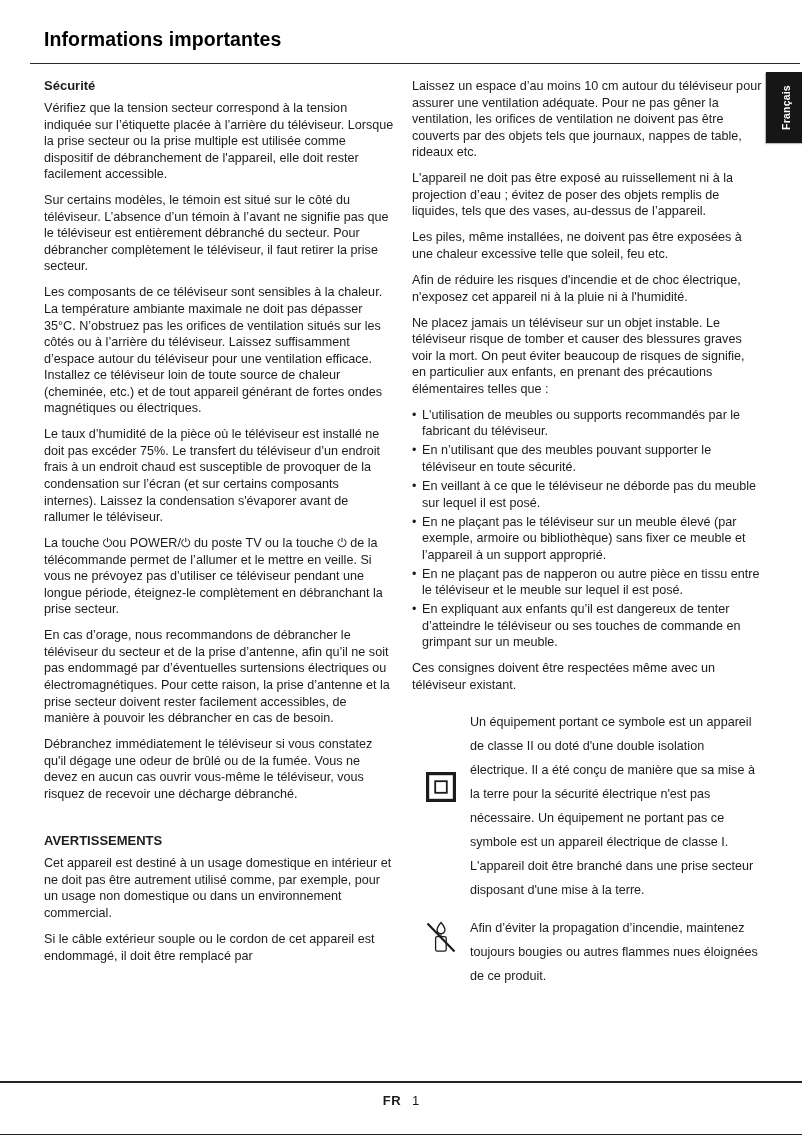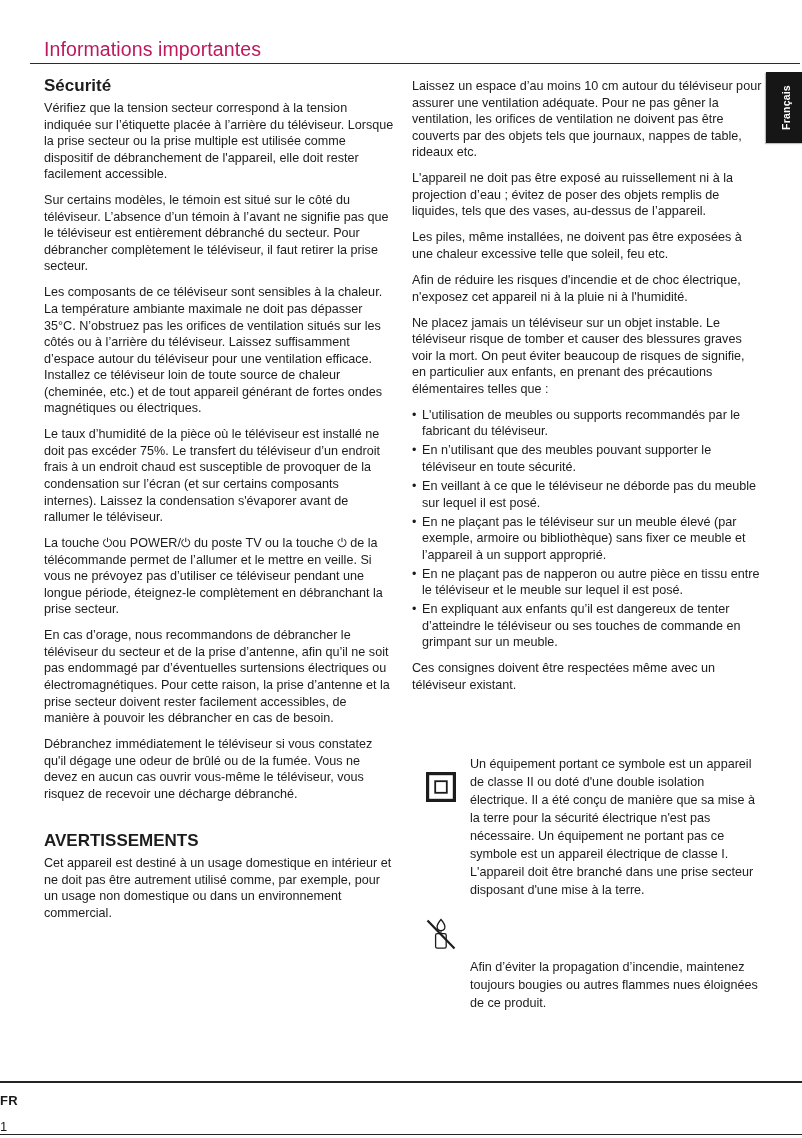--- a/index.html
+++ b/index.html
@@ -19,24 +19,23 @@
     position: absolute;
     inset: 0;
   }
 
   
   .page-title {
     position: absolute;
     left: 44px;
     top: 28px;
     font-size: 19.5px;
-    font-weight: normal;
+    font-weight: bold;
     letter-spacing: 0.1px;
-    color: #be185d;
-    margin-top: 10px;
+    color: #000000;
   }
   .header-rule {
     position: absolute;
     left: 30px;
     right: 2px;
     top: 63px;
     height: 0;
     border-top: 1.6px solid #2b2b2b;
   }
 
@@ -75,21 +74,21 @@
     width: 350px;
     font-size: 12.6px;
     line-height: 16.55px;
     color: #1c1c1c;
   }
   .col-left  { left: 44px; }
   .col-right { left: 412px; }
 
   .sec-head {
     font-weight: bold;
-    font-size: 17px;
+    font-size: 13px;
     margin: 0 0 7px 0;
     line-height: 15px;
   }
   .sec-head.gap {
     margin-top: 31px;
   }
   p.para {
     margin: 0 0 9.5px 0;
   }
   p.para:last-child { margin-bottom: 0; }
@@ -122,22 +121,21 @@
   .sym-block.second { margin-top: 14px; }
   .sym-icon {
     width: 58px;
     flex: 0 0 58px;
     display: flex;
     justify-content: center;
     align-items: flex-start;
   }
   .sym-text {
     flex: 1;
-    line-height: 18px;
-    margin-top: 45px;
+    line-height: 24px;
   }
   .sym-block.first .sym-icon { padding-top: 62px; }
   .sym-block.second .sym-icon { padding-top: 2px; }
 
   
   .footer-rule-top {
     position: absolute;
     left: 0;
     right: 0;
     top: 1081px;
@@ -155,21 +153,20 @@
   .footer {
     position: absolute;
     left: 0;
     right: 0;
     top: 1093px;
     display: flex;
     justify-content: center;
     align-items: baseline;
     gap: 11px;
     font-size: 13px;
-    flex-direction: column;
   }
   .footer-lang {
     font-weight: bold;
     letter-spacing: 0.4px;
   }
   .footer-page {
     font-weight: normal;
   }
 
   .pw {
@@ -213,20 +210,21 @@
       <b>En cas d’orage</b><span>, nous recommandons de débrancher le téléviseur du secteur et de la prise d’antenne, afin qu’il ne soit pas endommagé par d’éventuelles surtensions électriques ou électromagnétiques. Pour cette raison, </span><b>la prise d’antenne et la prise secteur</b><span> doivent rester facilement accessibles, de manière à pouvoir les </span><b>débrancher</b><span> en cas de besoin.</span>
     </p>
 
     <p class="para">
       <b>Débranchez</b><span> immédiatement le téléviseur si vous constatez qu'il dégage une </span><b>odeur de brûlé</b><span> ou </span><b>de la fumée</b><span>. Vous ne devez en aucun cas ouvrir vous-même le téléviseur, vous risquez de recevoir une </span><b>décharge débranché</b><span>.</span>
     </p>
 
     <div class="sec-head gap">AVERTISSEMENTS</div>
 
     <p class="para">Cet appareil est destiné à un usage domestique en intérieur et ne doit pas être autrement utilisé comme, par exemple, pour un usage non domestique ou dans un environnement commercial.</p>
+    <p class="para">Si le câble extérieur souple ou le cordon de cet appareil est endommagé, il doit être remplacé par</p>
   </div>
 
   <div class="col col-right">
 
     <p class="para">Laissez un espace d’au moins 10 cm autour du téléviseur pour assurer une ventilation adéquate. Pour ne pas gêner la ventilation, les orifices de ventilation ne doivent pas être couverts par des objets tels que journaux, nappes de table, rideaux etc.</p>
     <p class="para">L'appareil ne doit pas être exposé au ruissellement ni à la projection d’eau ; évitez de poser des objets remplis de liquides, tels que des vases, au-dessus de l’appareil.</p>
     <p class="para">Les piles, même installées, ne doivent pas être exposées à une chaleur excessive telle que soleil, feu etc.</p>
     <p class="para">Afin de réduire les risques d'incendie et de choc électrique, n'exposez cet appareil ni à la pluie ni à l'humidité.</p>
     <p class="para">Ne placez jamais un téléviseur sur un objet instable. Le téléviseur risque de tomber et causer des blessures graves voir la mort. On peut éviter beaucoup de risques de signifie, en particulier aux enfants, en prenant des précautions élémentaires telles que :</p>
 

